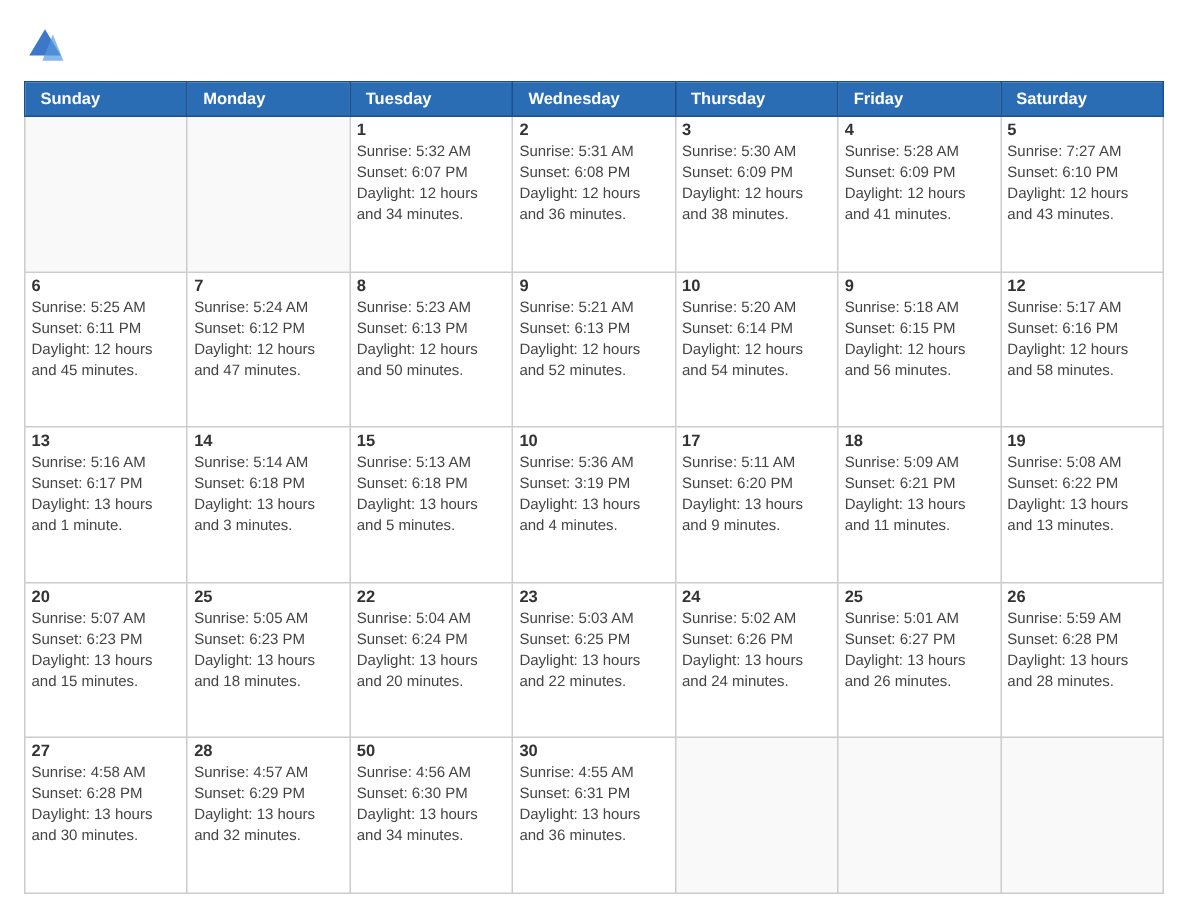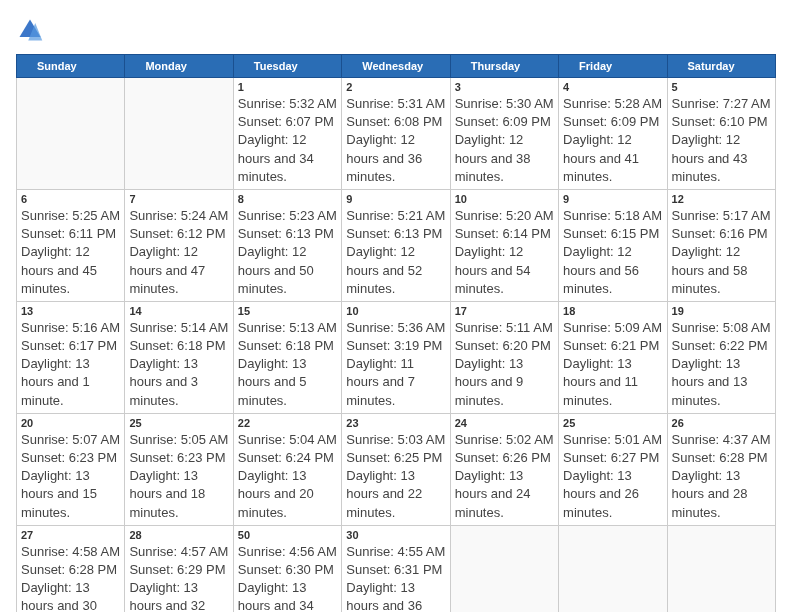--- a/index.html
+++ b/index.html
@@ -56,21 +56,21 @@
       flex: 1;
       border: 1px solid #ccc;
       border-collapse: collapse;
       width: 100%;
       table-layout: fixed;
       font-size: 9.5px;
     }
     .calendar thead tr th {
       background-color: #2a6db5;
       color: white;
-      padding: 5px 20px;
+      padding: 5px 10px;
       font-size: 11px;
       font-weight: bold;
       border: 1px solid #1a5090;
       text-align: left;
     }
     .calendar tbody tr td {
       border: 1px solid #ccc;
       vertical-align: top;
       padding: 3px 4px;
       background: white;
@@ -81,21 +81,21 @@
     }
     .day-num {
       font-weight: bold;
       font-size: 11px;
       color: #333;
       display: block;
       margin-bottom: 2px;
     }
     .day-info {
       color: #444;
-      font-size: 13px;
+      font-size: 10px;
       line-height: 1.4;
     }
     .day-info span { display: block; }
   </style>
 </head>
 <body>
 
 <div class="page">
   <div class="header">
     <div class="logo">
@@ -252,21 +252,21 @@
               <span>Sunrise: 5:13 AM</span>
               <span>Sunset: 6:18 PM</span>
               <span>Daylight: 13 hours and 5 minutes.</span>
             </div>
           </td>
           <td>
             <span class="day-num">10</span>
             <div class="day-info">
               <span>Sunrise: 5:36 AM</span>
               <span>Sunset: 3:19 PM</span>
-              <span>Daylight: 11 hours and 7 minutes.</span>
+              <span>Daylight: 13 hours and 4 minutes.</span>
             </div>
           </td>
           <td>
             <span class="day-num">17</span>
             <div class="day-info">
               <span>Sunrise: 5:11 AM</span>
               <span>Sunset: 6:20 PM</span>
               <span>Daylight: 13 hours and 9 minutes.</span>
             </div>
           </td>
@@ -332,21 +332,21 @@
             <span class="day-num">25</span>
             <div class="day-info">
               <span>Sunrise: 5:01 AM</span>
               <span>Sunset: 6:27 PM</span>
               <span>Daylight: 13 hours and 26 minutes.</span>
             </div>
           </td>
           <td>
             <span class="day-num">26</span>
             <div class="day-info">
-              <span>Sunrise: 4:37 AM</span>
+              <span>Sunrise: 5:59 AM</span>
               <span>Sunset: 6:28 PM</span>
               <span>Daylight: 13 hours and 28 minutes.</span>
             </div>
           </td>
         </tr>
         <tr>
           <td>
             <span class="day-num">27</span>
             <div class="day-info">
               <span>Sunrise: 4:58 AM</span>

